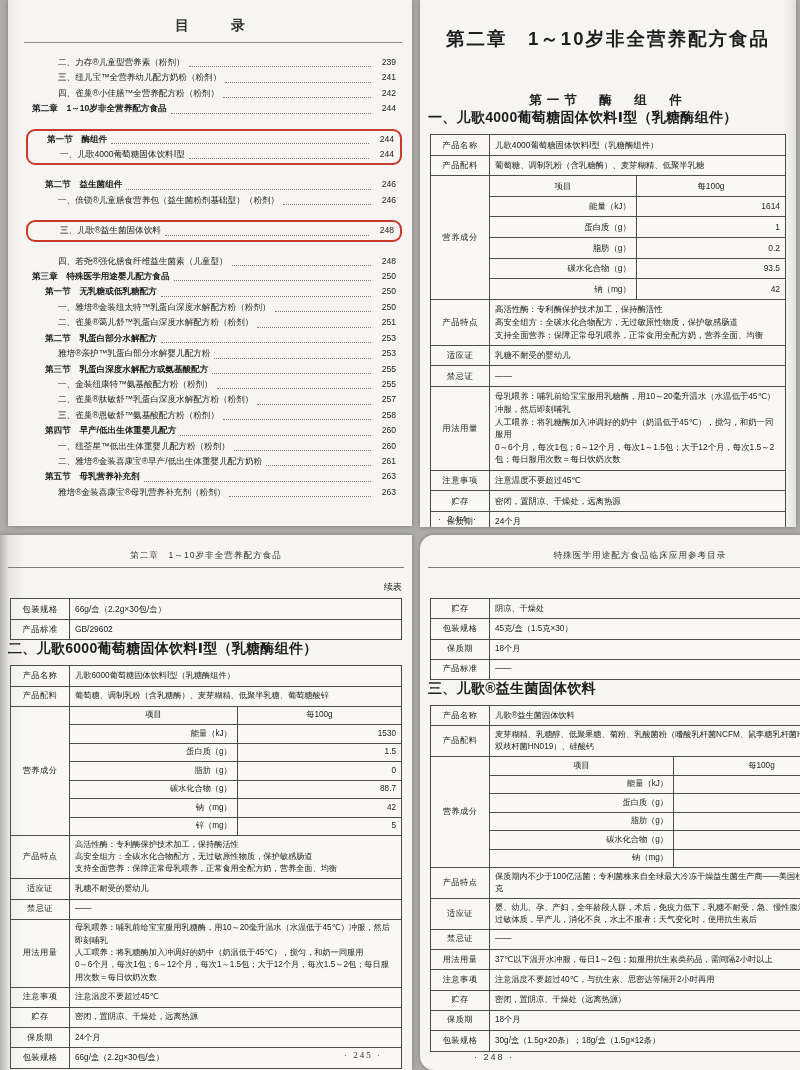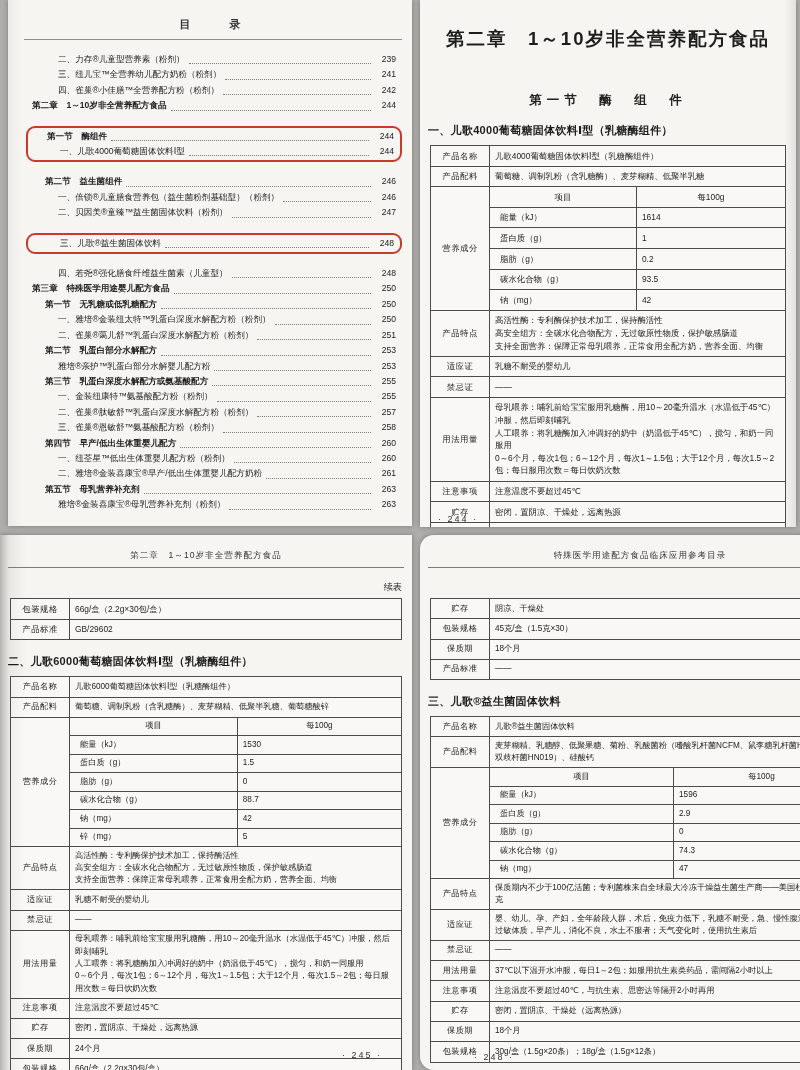--- a/index.html
+++ b/index.html
@@ -5,50 +5,50 @@
   html,body{margin:0;padding:0;background:#9f9f9d;}
   .canvas{position:relative;width:800px;height:1070px;margin:0 auto;background:#aeadaa;overflow:hidden;
           font-family:"Liberation Sans","DejaVu Sans",sans-serif;color:#222;}
   .page{position:absolute;background:#f6f5f2;box-shadow:0 0 5px rgba(0,0,0,.3);overflow:hidden;}
   .pg-tl{left:8px;top:0;width:404px;height:526px;background:linear-gradient(90deg,#eceae6 0,#f6f5f2 14px);}
   .pg-tr{left:420px;top:0;width:376px;height:527px;background:linear-gradient(270deg,#e3e1dd 0,#f6f5f2 12px);}
   .pg-bl{left:0;top:535px;width:412px;height:535px;background:linear-gradient(90deg,#b6b4b0 0,#e8e6e2 9px,#f6f5f2 26px);}
   .pg-br{left:420px;top:535px;width:440px;height:535px;background:linear-gradient(270deg,#e6e4e0 0,#f6f5f2 12px);border-radius:14px;}
 
   
-  .toc-h{text-align:center;font-size:11px;font-weight:bold;letter-spacing:14px;padding-left:14px;margin-top:17px;color:#333;}
+  .toc-h{text-align:center;font-size:14px;font-weight:bold;letter-spacing:14px;padding-left:14px;margin-top:17px;color:#333;}
   .toc-rule{border-bottom:1.2px solid #8d8d8b;margin:7px 10px 12px 16px;}
   .toc-list{padding:0 16px 0 24px;}
   .toc-row{display:flex;align-items:flex-end;font-size:8.6px;line-height:15.4px;white-space:nowrap;}
   .toc-row .t{flex:0 0 auto;}
   .toc-row .dots{flex:1 1 auto;border-bottom:1.6px dotted #7e7e7c;margin:0 3px 3px 4px;min-width:8px;}
   .toc-row .pg{flex:0 0 auto;width:22px;text-align:right;}
   .r0 .t{font-weight:bold;}
   .r1{padding-left:13px;} .r1 .t{font-weight:bold;}
   .r2{padding-left:26px;}
   .redbox{border:2px solid #c93a2b;border-radius:9px;margin:12px -6px;padding:1px 6px;}
 
   
   .big-title{text-align:center;font-weight:bold;font-size:18.5px;letter-spacing:2px;margin:26px 6px 0;color:#1d1d1d;}
   .sec-title{text-align:center;font-weight:bold;font-size:12.5px;letter-spacing:5px;margin-top:41px;color:#222;}
-  .item-h{font-weight:bold;font-size:11px;margin:14px 0 7px 8px;letter-spacing:.3px;color:#1d1d1d;}
+  .item-h{font-weight:bold;font-size:14px;margin:0 0 7px 8px;letter-spacing:.3px;color:#1d1d1d;}
   .runhead{text-align:center;font-size:8.6px;letter-spacing:1px;color:#333;padding:15px 0 5px;margin:0 8px;border-bottom:1px solid #7c7c7a;}
   .cont{text-align:right;font-size:9.2px;margin:13px 10px 4px 0;color:#222;}
 
   .tbl-wrap{margin:0 10px;}
   table.kv{width:100%;border-collapse:collapse;border:1.4px solid #3c3c3c;background:rgba(255,255,255,.35);}
   .kv td{border:1px solid #4c4c4a;padding:3.5px 5px;font-size:8.4px;line-height:1.5;vertical-align:middle;}
   .kv .lbl{width:54px;text-align:center;padding:3.5px 2px;letter-spacing:.5px;}
-  .kv .nv{width:42%;text-align:left;}
+  .kv .nv{width:42%;text-align:right;}
   .kv .hd{text-align:center;}
-  .kv .ni{padding-left:10px;}
+  .kv .ni{padding-left:10px;text-align:right;}
   .kv .ml{white-space:pre-line;}
   .tight td{padding:2.6px 5px;font-size:8.2px;}
   .pgno{position:absolute;font-size:9px;letter-spacing:2px;color:#333;}
-  .pn-bl{left:18px;bottom:3px;} .pn-br{right:30px;bottom:10px;} .pn-bl2{left:22px;bottom:8px;margin-left:32px;}
+  .pn-bl{left:18px;bottom:3px;} .pn-br{right:30px;bottom:10px;font-family:Liberation Serif, serif;} .pn-bl2{left:22px;bottom:8px;margin-left:32px;}
 </style>
 </head>
 <body>
 
 <div class="canvas">
 
   <section class="page pg-tl">
     <div class="toc-h">目　录</div>
     <div class="toc-rule"></div>
     <div class="toc-list">
@@ -87,25 +87,20 @@
       <div class="toc-row r1">
           <span class="t">第二节　益生菌组件</span>
           <span class="dots"></span>
           <span class="pg">246</span>
         </div>
       <div class="toc-row r2">
           <span class="t">一、倍锁®儿童膳食营养包（益生菌粉剂基础型）（粉剂）</span>
           <span class="dots"></span>
           <span class="pg">246</span>
         </div>
-      <div class="toc-row r2">
-          <span class="t">二、贝因美®童臻™益生菌固体饮料（粉剂）</span>
-          <span class="dots"></span>
-          <span class="pg">247</span>
-        </div>
       <div class="redbox">
         <div class="toc-row r2">
             <span class="t">三、儿歌®益生菌固体饮料</span>
             <span class="dots"></span>
             <span class="pg">248</span>
           </div>
       </div>
       <div class="toc-row r2">
           <span class="t">四、若尧®强化膳食纤维益生菌素（儿童型）</span>
           <span class="dots"></span>

